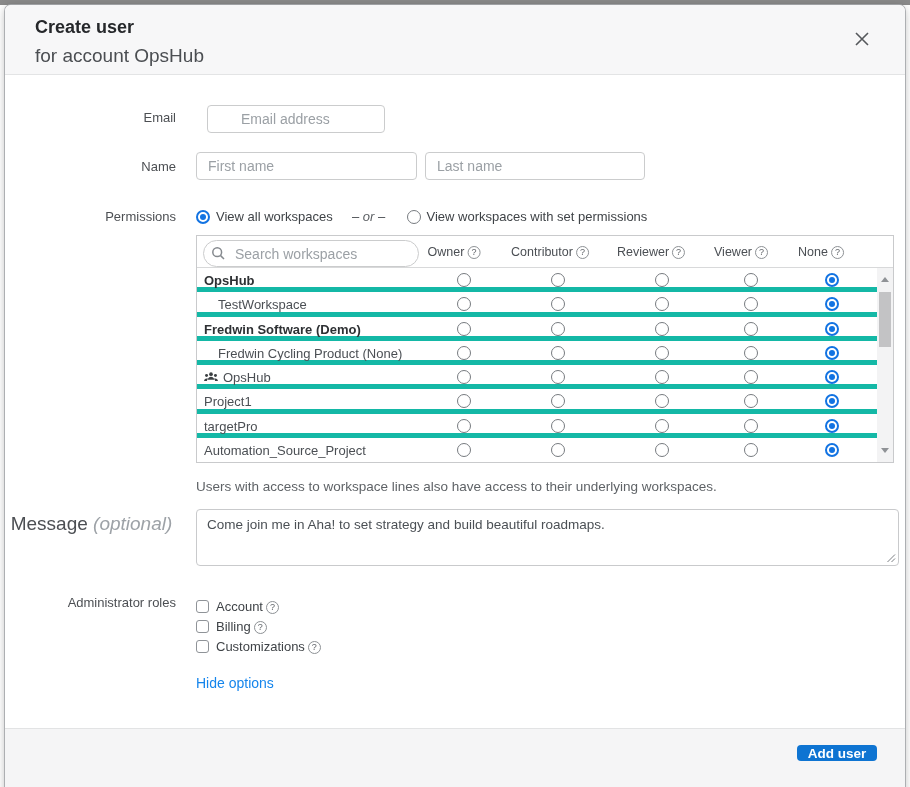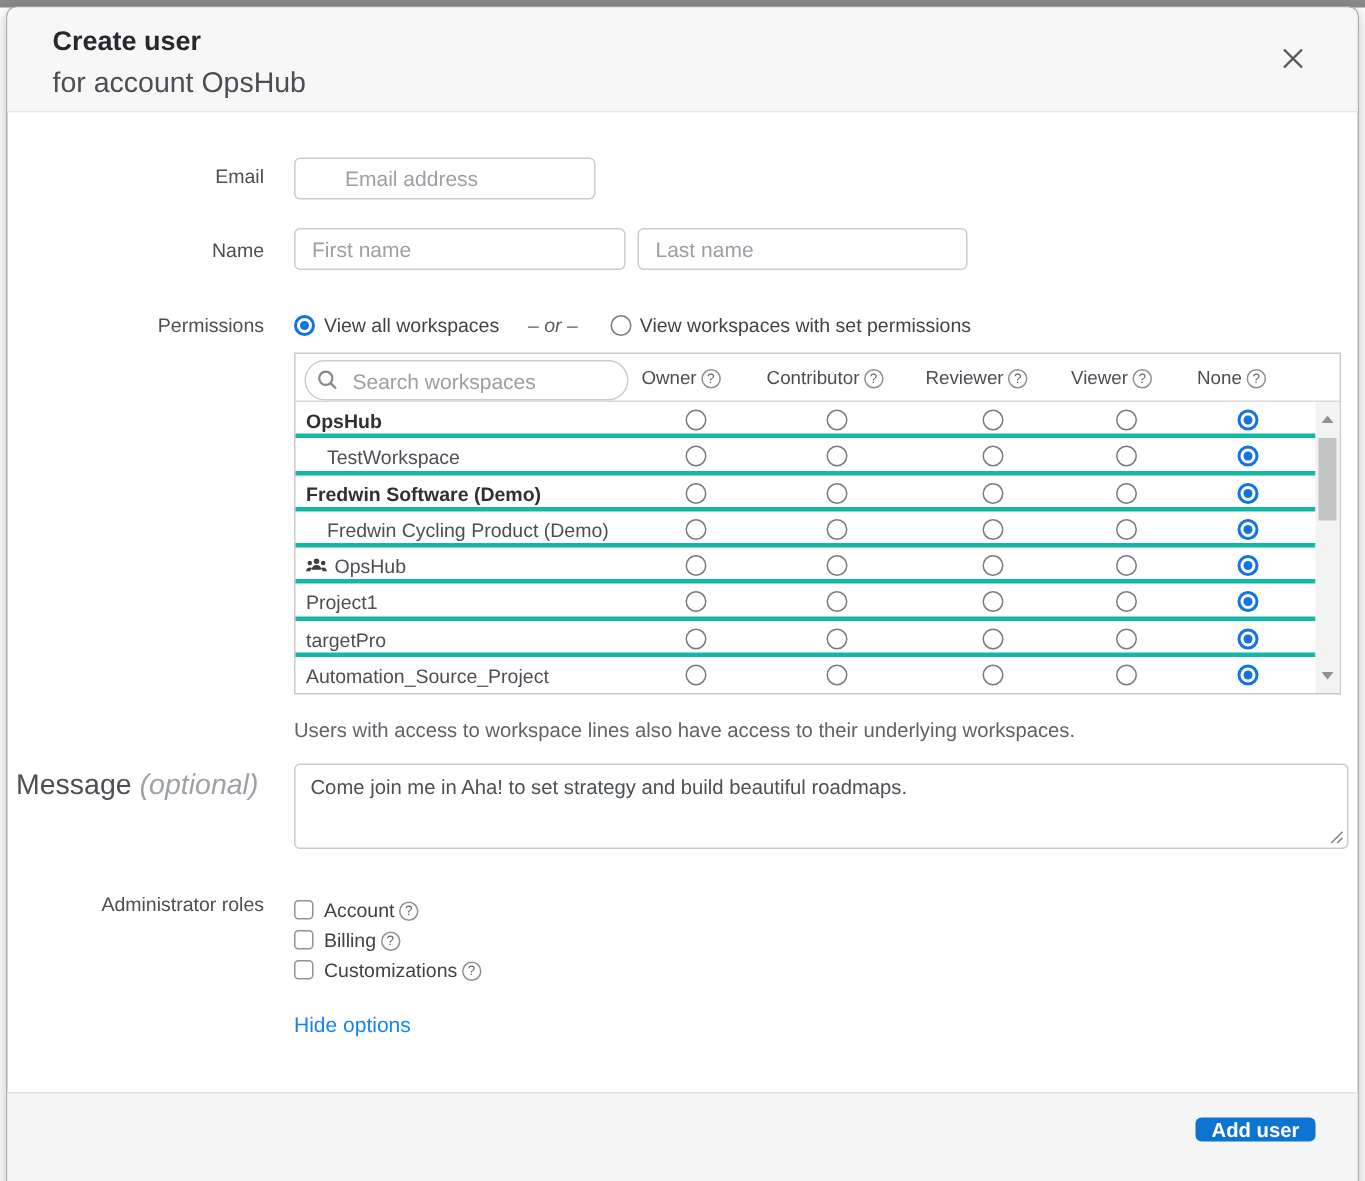--- a/index.html
+++ b/index.html
@@ -32,21 +32,21 @@
   .search { position:absolute; left:6px; top:4px; width:216px; height:27px;
     border:1px solid #cbcccd; border-radius:14px; font-family:inherit; font-size:14px;
     color:#be185d; padding:0 10px 0 31px; outline:none; background:#fff; }
   .search::placeholder { color:#9ba0a5; opacity:1; }
   .searchicon { position:absolute; left:14px; top:10px; pointer-events:none; z-index:2; }
   .colhead { position:absolute; top:9px; transform:translateX(-50%); font-size:12.5px;
     color:#4b4f54; white-space:nowrap; }
   .qicon { display:inline-block; overflow:hidden; width:13px; height:13px; border:1px solid #8d9195;
     border-radius:50%; font-size:9px; line-height:11px; text-align:center; color:#5f6368;
     margin-left:3px; vertical-align:-2.5px; font-style:normal; }
-  .trow { position:absolute; left:0; width:680px; height:24.25px; border-bottom:3px solid #14b8a6; }
+  .trow { position:absolute; left:0; width:680px; height:24.25px; border-bottom:5px solid #14b8a6; }
   .trow.last { border-bottom:none; }
   .rowname { position:absolute; left:7px; top:5px; font-size:13px; color:#4b4f54; white-space:nowrap; }
   .rowname.bold { font-weight:bold; color:#2e3134; }
   .rowname.indent { left:21px; }
   .rowname .ticon { margin-right:5px; vertical-align:-2px; }
   .scroll { position:absolute; left:680px; top:32px; width:16px; height:194px; background:#f3f3f4; }
   .sb-up { position:absolute; left:4px; top:9px; width:0; height:0;
     border-left:4px solid transparent; border-right:4px solid transparent;
     border-bottom:5px solid #8f9296; }
   .sb-down { position:absolute; left:4px; bottom:9px; width:0; height:0;
@@ -83,21 +83,21 @@
     <div class="title">Create user</div>
     <div class="subtitle">for account OpsHub</div>
     <div class="close">
       <svg width="18" height="18" viewBox="0 0 18 18">
         <path d="M3 3 L15 15 M15 3 L3 15" stroke="#55585c" stroke-width="1.6" fill="none"></path>
       </svg>
     </div>
   </div>
 
   <div class="flabel" style="top:105px;">Email</div>
-  <input class="txt" style="left: 191px; top: 100px; width: 201px; padding-left: 33px;" placeholder="Email address">
+  <input class="txt" style="left: 202px; top: 100px; width: 178px; padding-left: 33px;" placeholder="Email address">
 
   <div class="flabel" style="top:154px;">Name</div>
   <input class="txt" style="left: 191px; top: 147px; width: 221px;" placeholder="First name">
   <input class="txt" style="left: 420px; top: 147px; width: 220px;" placeholder="Last name">
 
   <div class="flabel" style="top:204px;">Permissions</div>
   <span class="radio sel" style="left:191px; top:205px;"></span>
   <span class="rlabel" style="left:211px; top:204px;">View all workspaces</span>
   <span class="orsep" style="left:347px; top:204px;">– or –</span>
   <span class="radio" style="left:401.5px; top:205px;"></span>
@@ -137,21 +137,21 @@
         </div>
         <div class="trow" style="top: 80.5px;">
           <span class="rowname bold">Fredwin Software (Demo)</span>
           <span class="radio" style="left: 260px; top: 5px;"></span>
           <span class="radio" style="left: 354px; top: 5px;"></span>
           <span class="radio" style="left: 458px; top: 5px;"></span>
           <span class="radio" style="left: 547px; top: 5px;"></span>
           <span class="radio sel" style="left: 628px; top: 5px;"></span>
         </div>
         <div class="trow" style="top: 104.75px;">
-          <span class="rowname indent">Fredwin Cycling Product (Demo)</span>
+          <span class="rowname indent">Fredwin Cycling Product (None)</span>
           <span class="radio" style="left: 260px; top: 5px;"></span>
           <span class="radio" style="left: 354px; top: 5px;"></span>
           <span class="radio" style="left: 458px; top: 5px;"></span>
           <span class="radio" style="left: 547px; top: 5px;"></span>
           <span class="radio sel" style="left: 628px; top: 5px;"></span>
         </div>
         <div class="trow" style="top: 129px;">
           <span class="rowname"><svg class="ticon" width="14" height="13" viewBox="0 0 16 14" fill="#3c4043">
               <circle cx="8" cy="3.2" r="2.1"></circle>
               <path d="M4.4 9.6c0-2 1.6-3.5 3.6-3.5s3.6 1.5 3.6 3.5z"></path>

